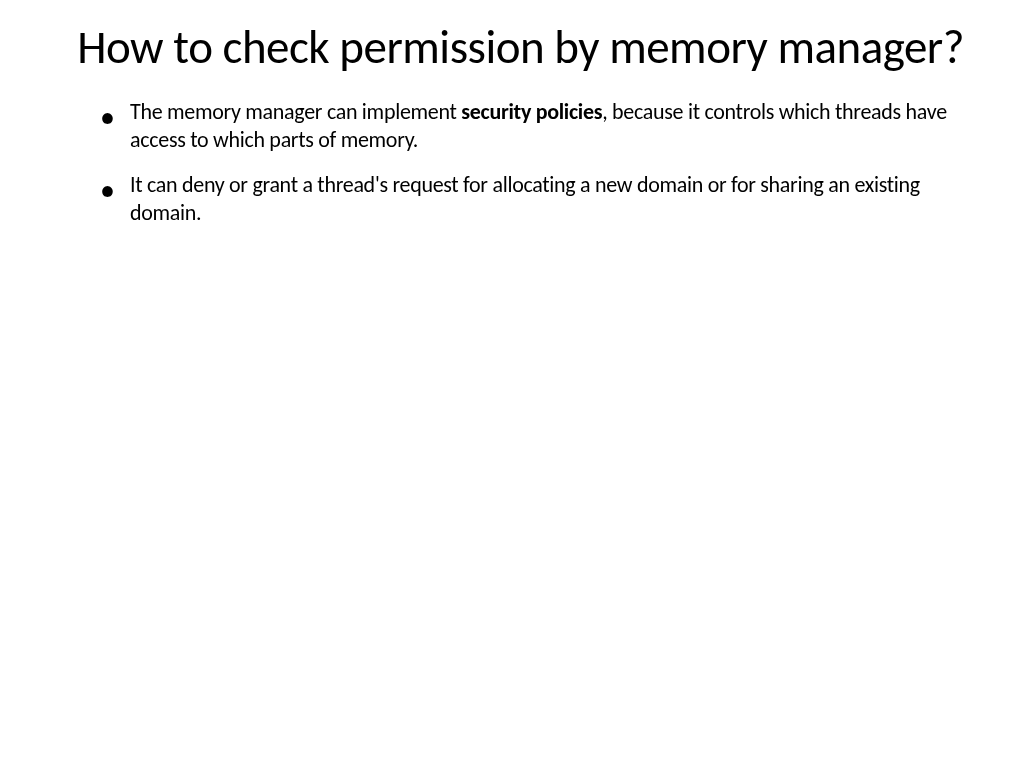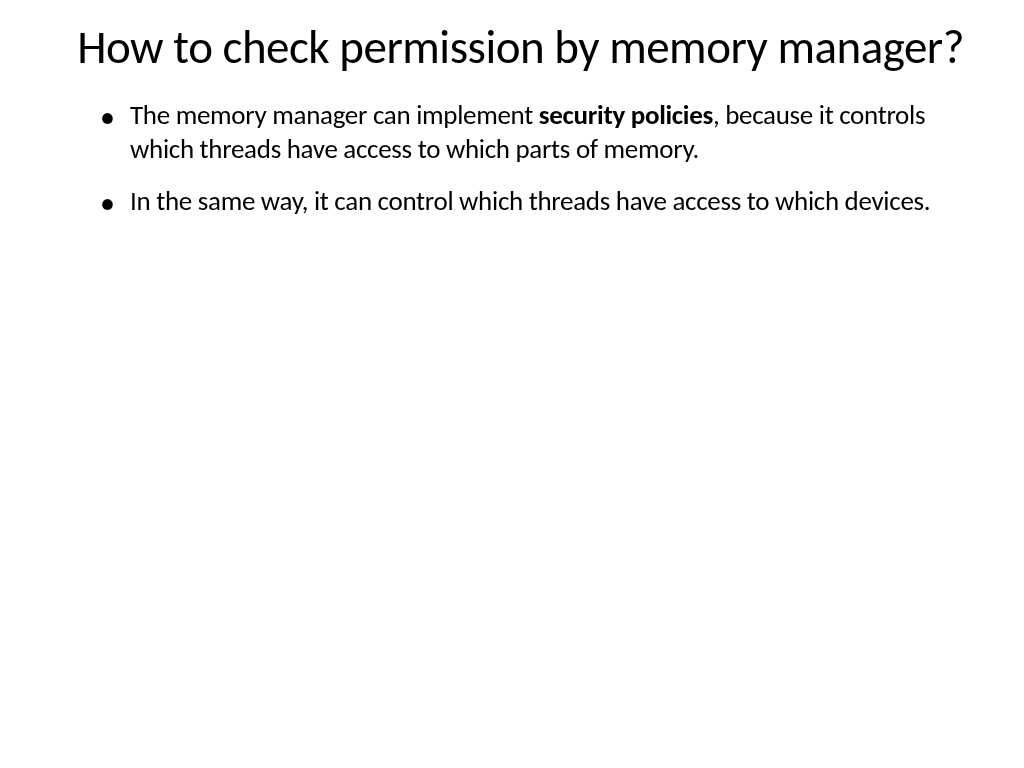--- a/index.html
+++ b/index.html
@@ -22,21 +22,21 @@
       line-height: 1.15;
       margin-bottom: 24px;
       letter-spacing: -0.5px;
     }
     .bullet-list {
       list-style: none;
       padding-left: 40px;
     }
     .bullet-item {
       position: relative;
-      font-size: 27px;
+      font-size: 22px;
       line-height: 1.25;
       margin-bottom: 18px;
       padding-left: 30px;
       letter-spacing: -0.3px;
     }
     .bullet-item::before {
       content: "•";
       position: absolute;
       left: 0;
       top: 0;
@@ -49,15 +49,15 @@
 </head>
 <body>
 
 <h1 class="slide-title">How to check permission by memory manager?</h1>
 
 <ul class="bullet-list">
   <li class="bullet-item">
     <span>The memory manager can implement </span><span class="bold">security policies</span><span>, because it controls which threads have access to which parts of memory.</span>
   </li>
   <li class="bullet-item">
-    <span>In the same way, it can control which threads have access to which devices.</span><span class="bold"></span><span></span>
+    <span>It can deny or grant a thread's request for allocating a new domain or for sharing an existing domain.</span><span class="bold"></span><span></span>
   </li>
 </ul>
 
 </body></html>

